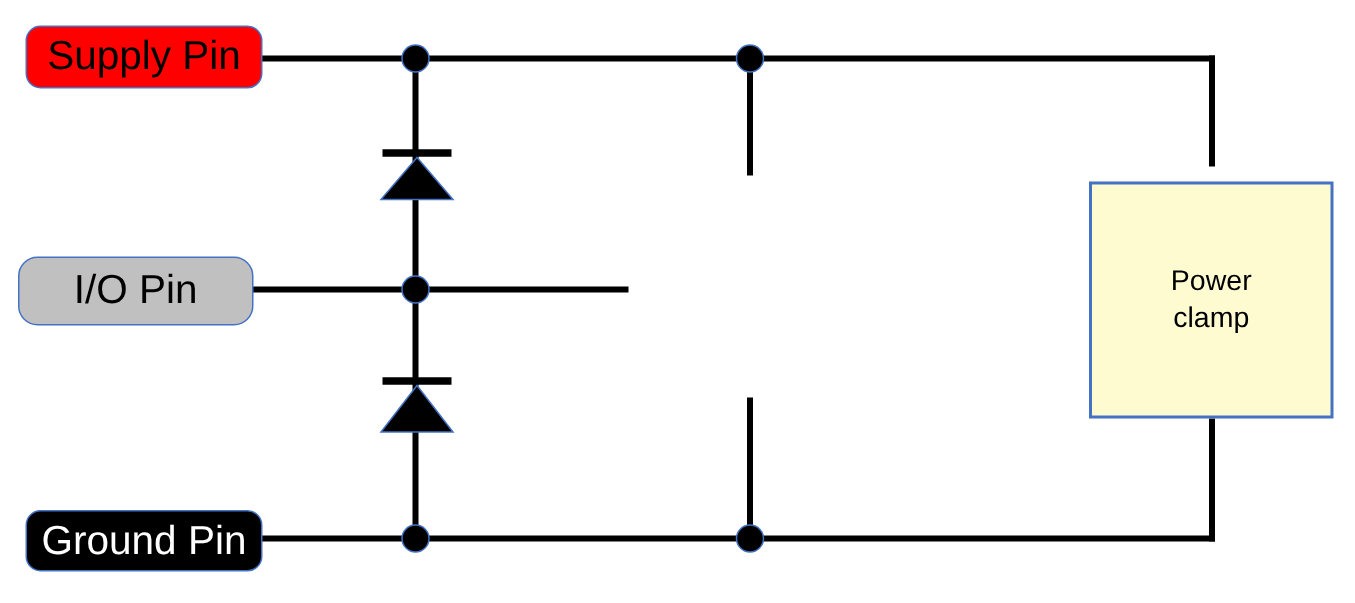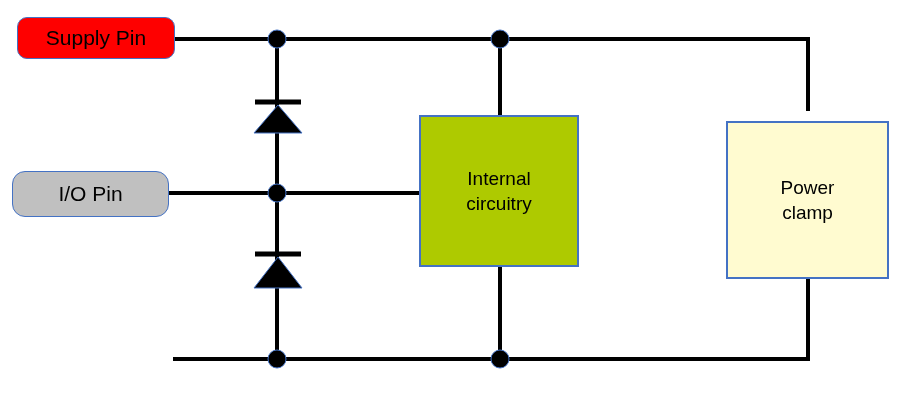--- a/index.html
+++ b/index.html
@@ -44,21 +44,21 @@
     position: absolute;
     box-sizing: border-box;
     display: flex;
     align-items: center;
     justify-content: center;
     text-align: center;
     border: 1.5px solid var(--shapeBorder, #4472c4);
     color: var(--text, #000000);
   }
   .pin {
-    font-size: 21px;
+    font-size: 27px;
     line-height: 1.1;
   }
   .pin-supply {
     left: 17px; top: 17px; width: 158px; height: 42px;
     background: var(--supplyPin, #fe0000);
     border-radius: 10px;
   }
   .pin-io {
     left: 12px; top: 171px; width: 157px; height: 46px;
     background: var(--ioPin, #c0c0c0);
@@ -121,21 +121,21 @@
     <circle class="junction" cx="277" cy="359" r="9"></circle>
     <circle class="junction" cx="500" cy="359" r="9"></circle>
   </svg>
 
   <div class="node pin pin-supply">
     <span>Supply Pin</span>
   </div>
   <div class="node pin pin-io">
     <span>I/O Pin</span>
   </div>
+  <div class="node pin pin-ground">
+    <span>Ground Pin</span>
+  </div>
 
-  <div class="node block block-internal">
-    <span class="wrap">Internal circuitry</span>
-  </div>
   <div class="node block block-clamp">
     <span class="wrap">Power clamp</span>
   </div>
 
 </div>
 
 </body></html>

